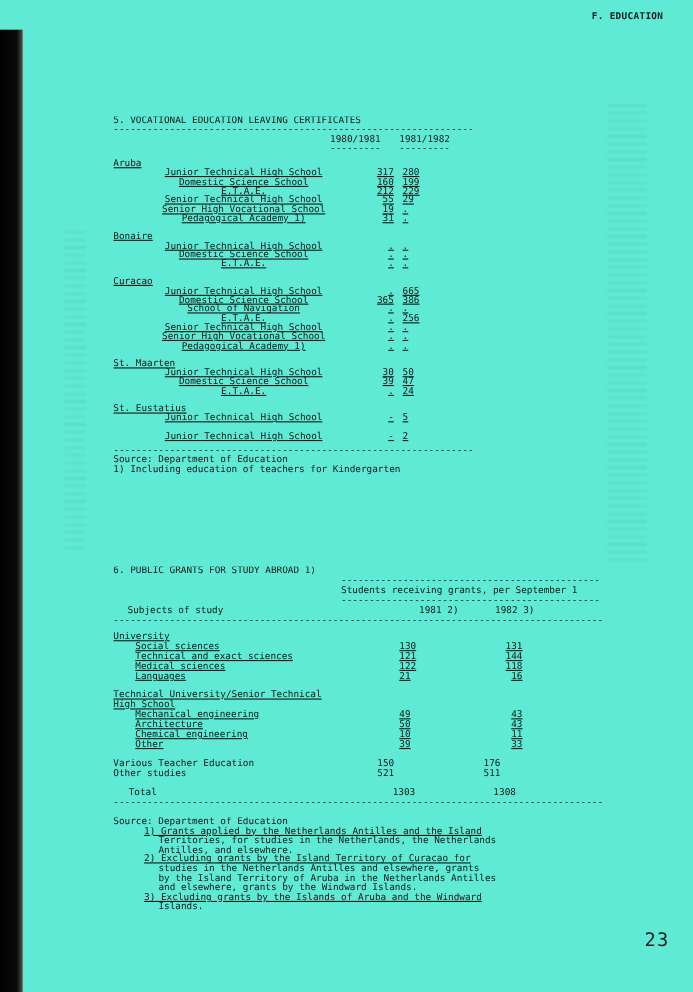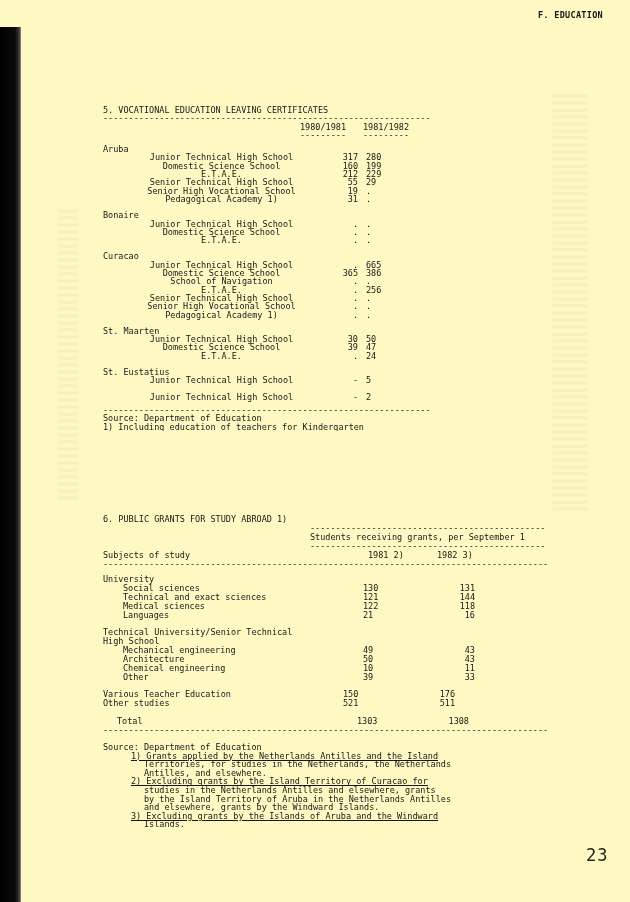--- a/index.html
+++ b/index.html
@@ -1,17 +1,17 @@
 <!DOCTYPE html>
 <html><head>
 <meta charset="utf-8">
 <style>
   html,body{margin:0;padding:0;}
   body{width:630px;height:902px;background:#f6f5f1;}
-  .page{position:relative;width:630px;height:902px;background:#fef9c3;
+  .page{position:relative;width:630px;height:902px;background:#5eead4;
         font-family:"DejaVu Sans Mono","Liberation Mono",monospace;
         font-size:8.5px;color:#171717;overflow:hidden;}
   .scan-bar{position:absolute;left:0;top:27px;width:21px;height:875px;
         background:linear-gradient(90deg,#000 0%,#0b0b0b 72%,#3c3c38 92%,#96948a 100%);}
   .artifact{position:absolute;opacity:0.07;
         background:repeating-linear-gradient(180deg,#333 0 2px,transparent 2px 7px);
         filter:blur(1px);}
   .page-hdr{position:absolute;top:10px;right:27px;font-weight:bold;letter-spacing:.3px;}
   section{position:absolute;white-space:nowrap;overflow:hidden;}
   .t5{left:103px;top:106px;width:336px;line-height:8.3px;}
@@ -20,24 +20,24 @@
   .row{display:flex;}
   .t5 .lbl{width:197px;text-align:center;}
   .t6 .lbl{width:240px;}
   .sub{padding-left:20px;}
   .t5 .v1{width:38px;text-align:right;}
   .t5 .v2{width:38px;text-align:left;margin-left:8px;}
   .t6 .v1{width:42px;text-align:left;}
   .t6 .v2{width:42px;text-align:right;margin-left:28px;}
   .t5 .y1{margin-left:197px;width:63px;}
   .t5 .y2{width:46px;}
-  .t6 .lblh{width:265px;}
+  .t6 .lblh{width:265px;margin-left:13px;}
   .t6 .yh1{width:69px;}
   .t6 .yh2{width:40px;}
-  .grp{margin-top:8px;}
+  .grp{margin-top:8px;text-decoration:underline;}
   .grp.first{margin-top:6px;}
   .mt{margin-top:8px;}
   .total-row{margin-top:9px;}
   .total-row .lbl{padding-left:14px;}
   .enddash{margin-top:5px;}
   .indent-right{padding-left:207px;}
   .fn-first{padding-left:28px;text-decoration:underline;}
   .fn-cont{padding-left:41px;}
   .pagenum{position:absolute;left:586px;top:845px;font-size:17px;letter-spacing:1px;color:#222;}
 </style>

